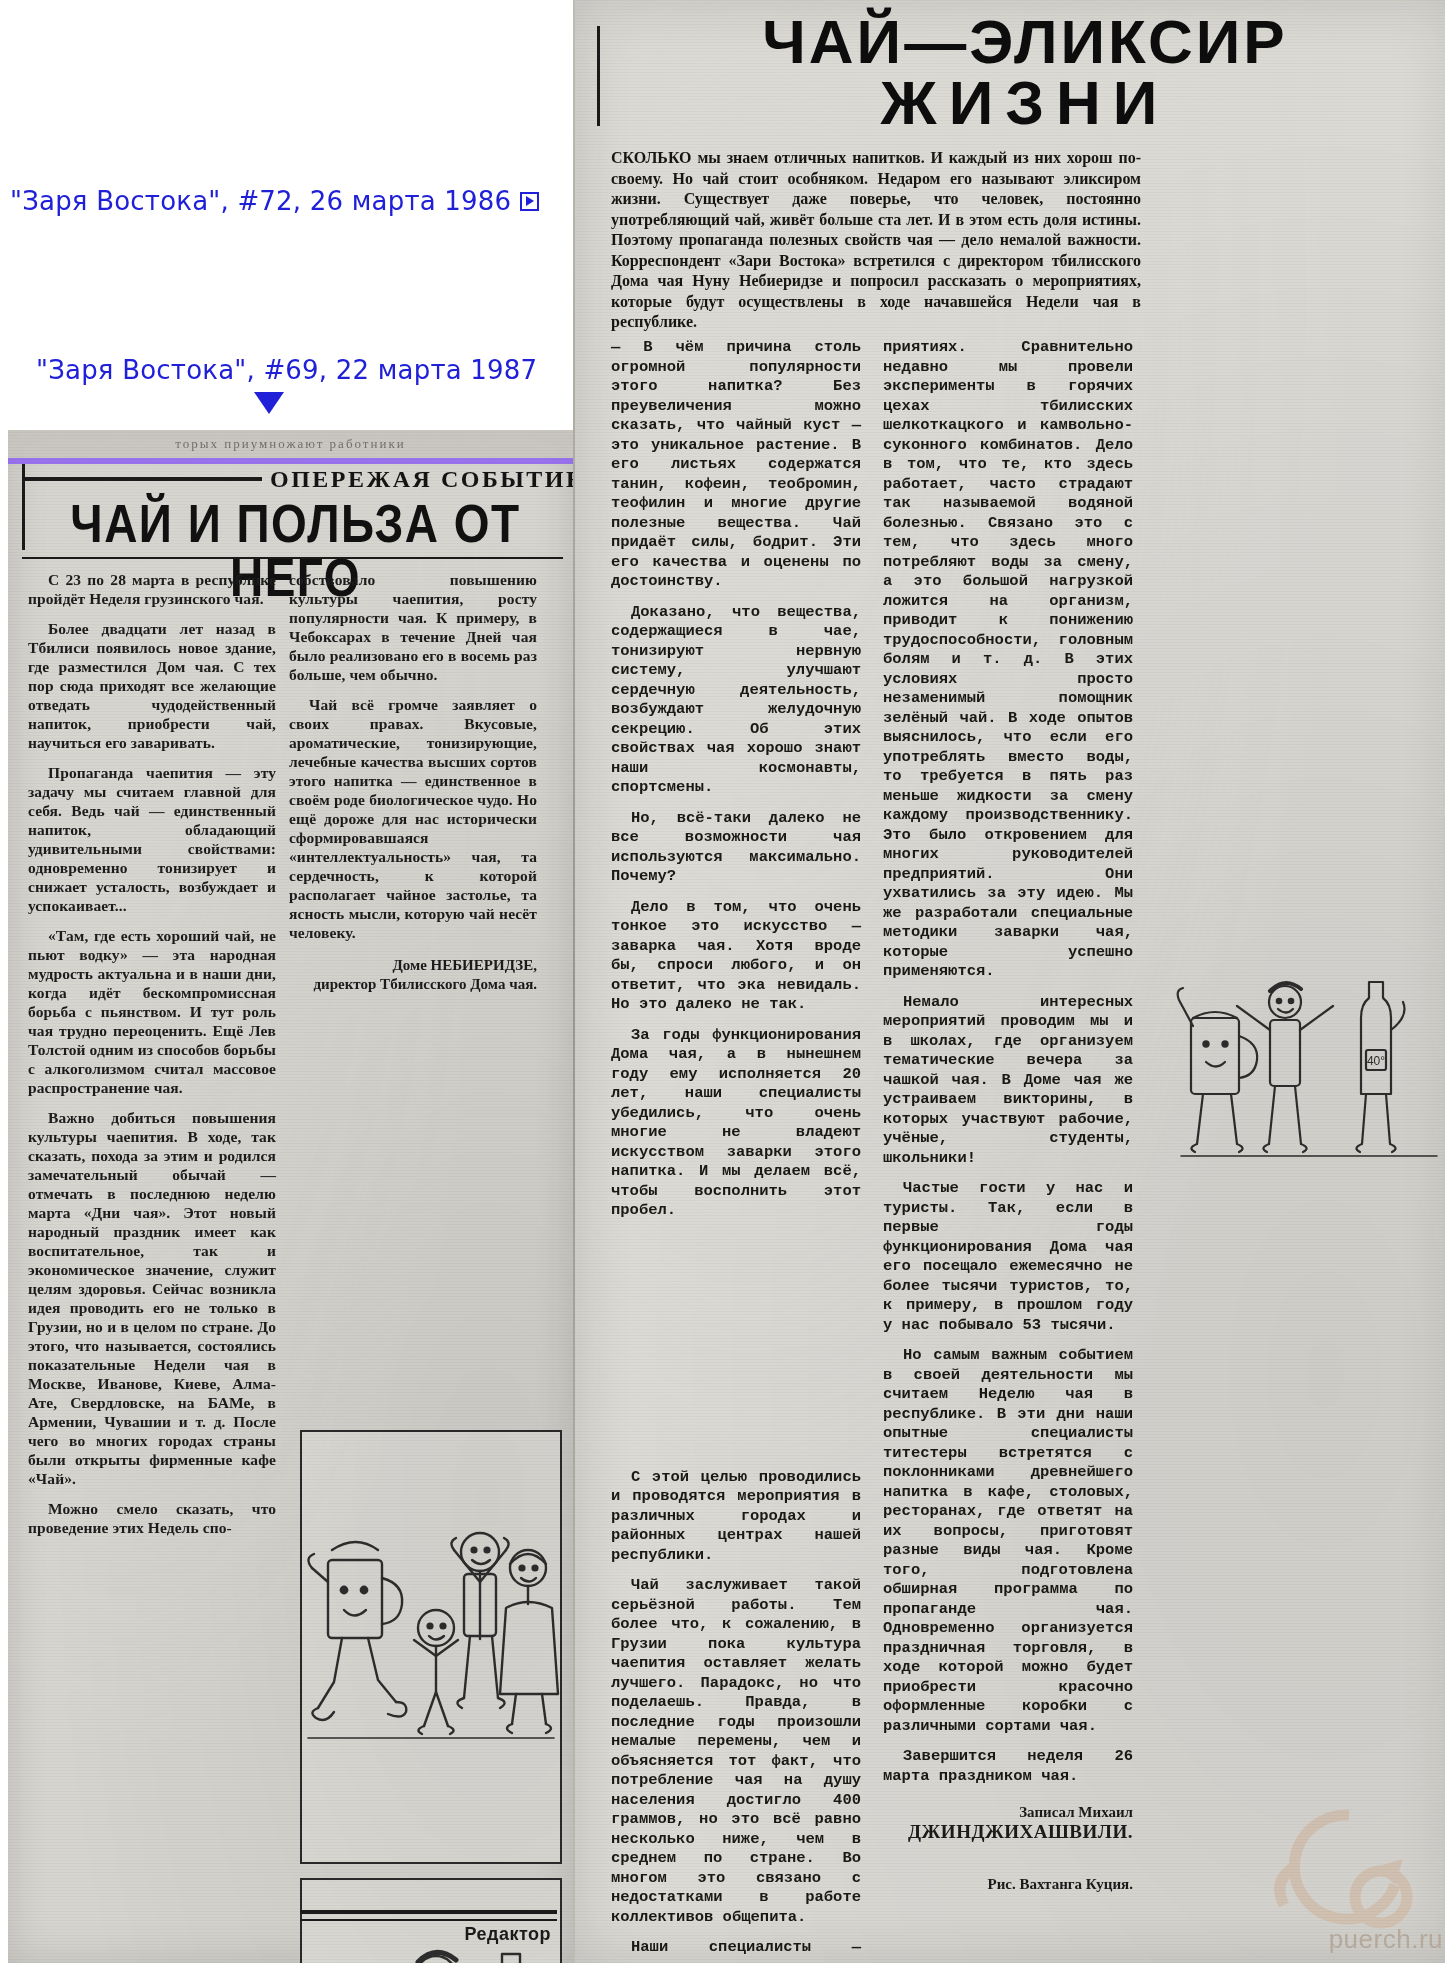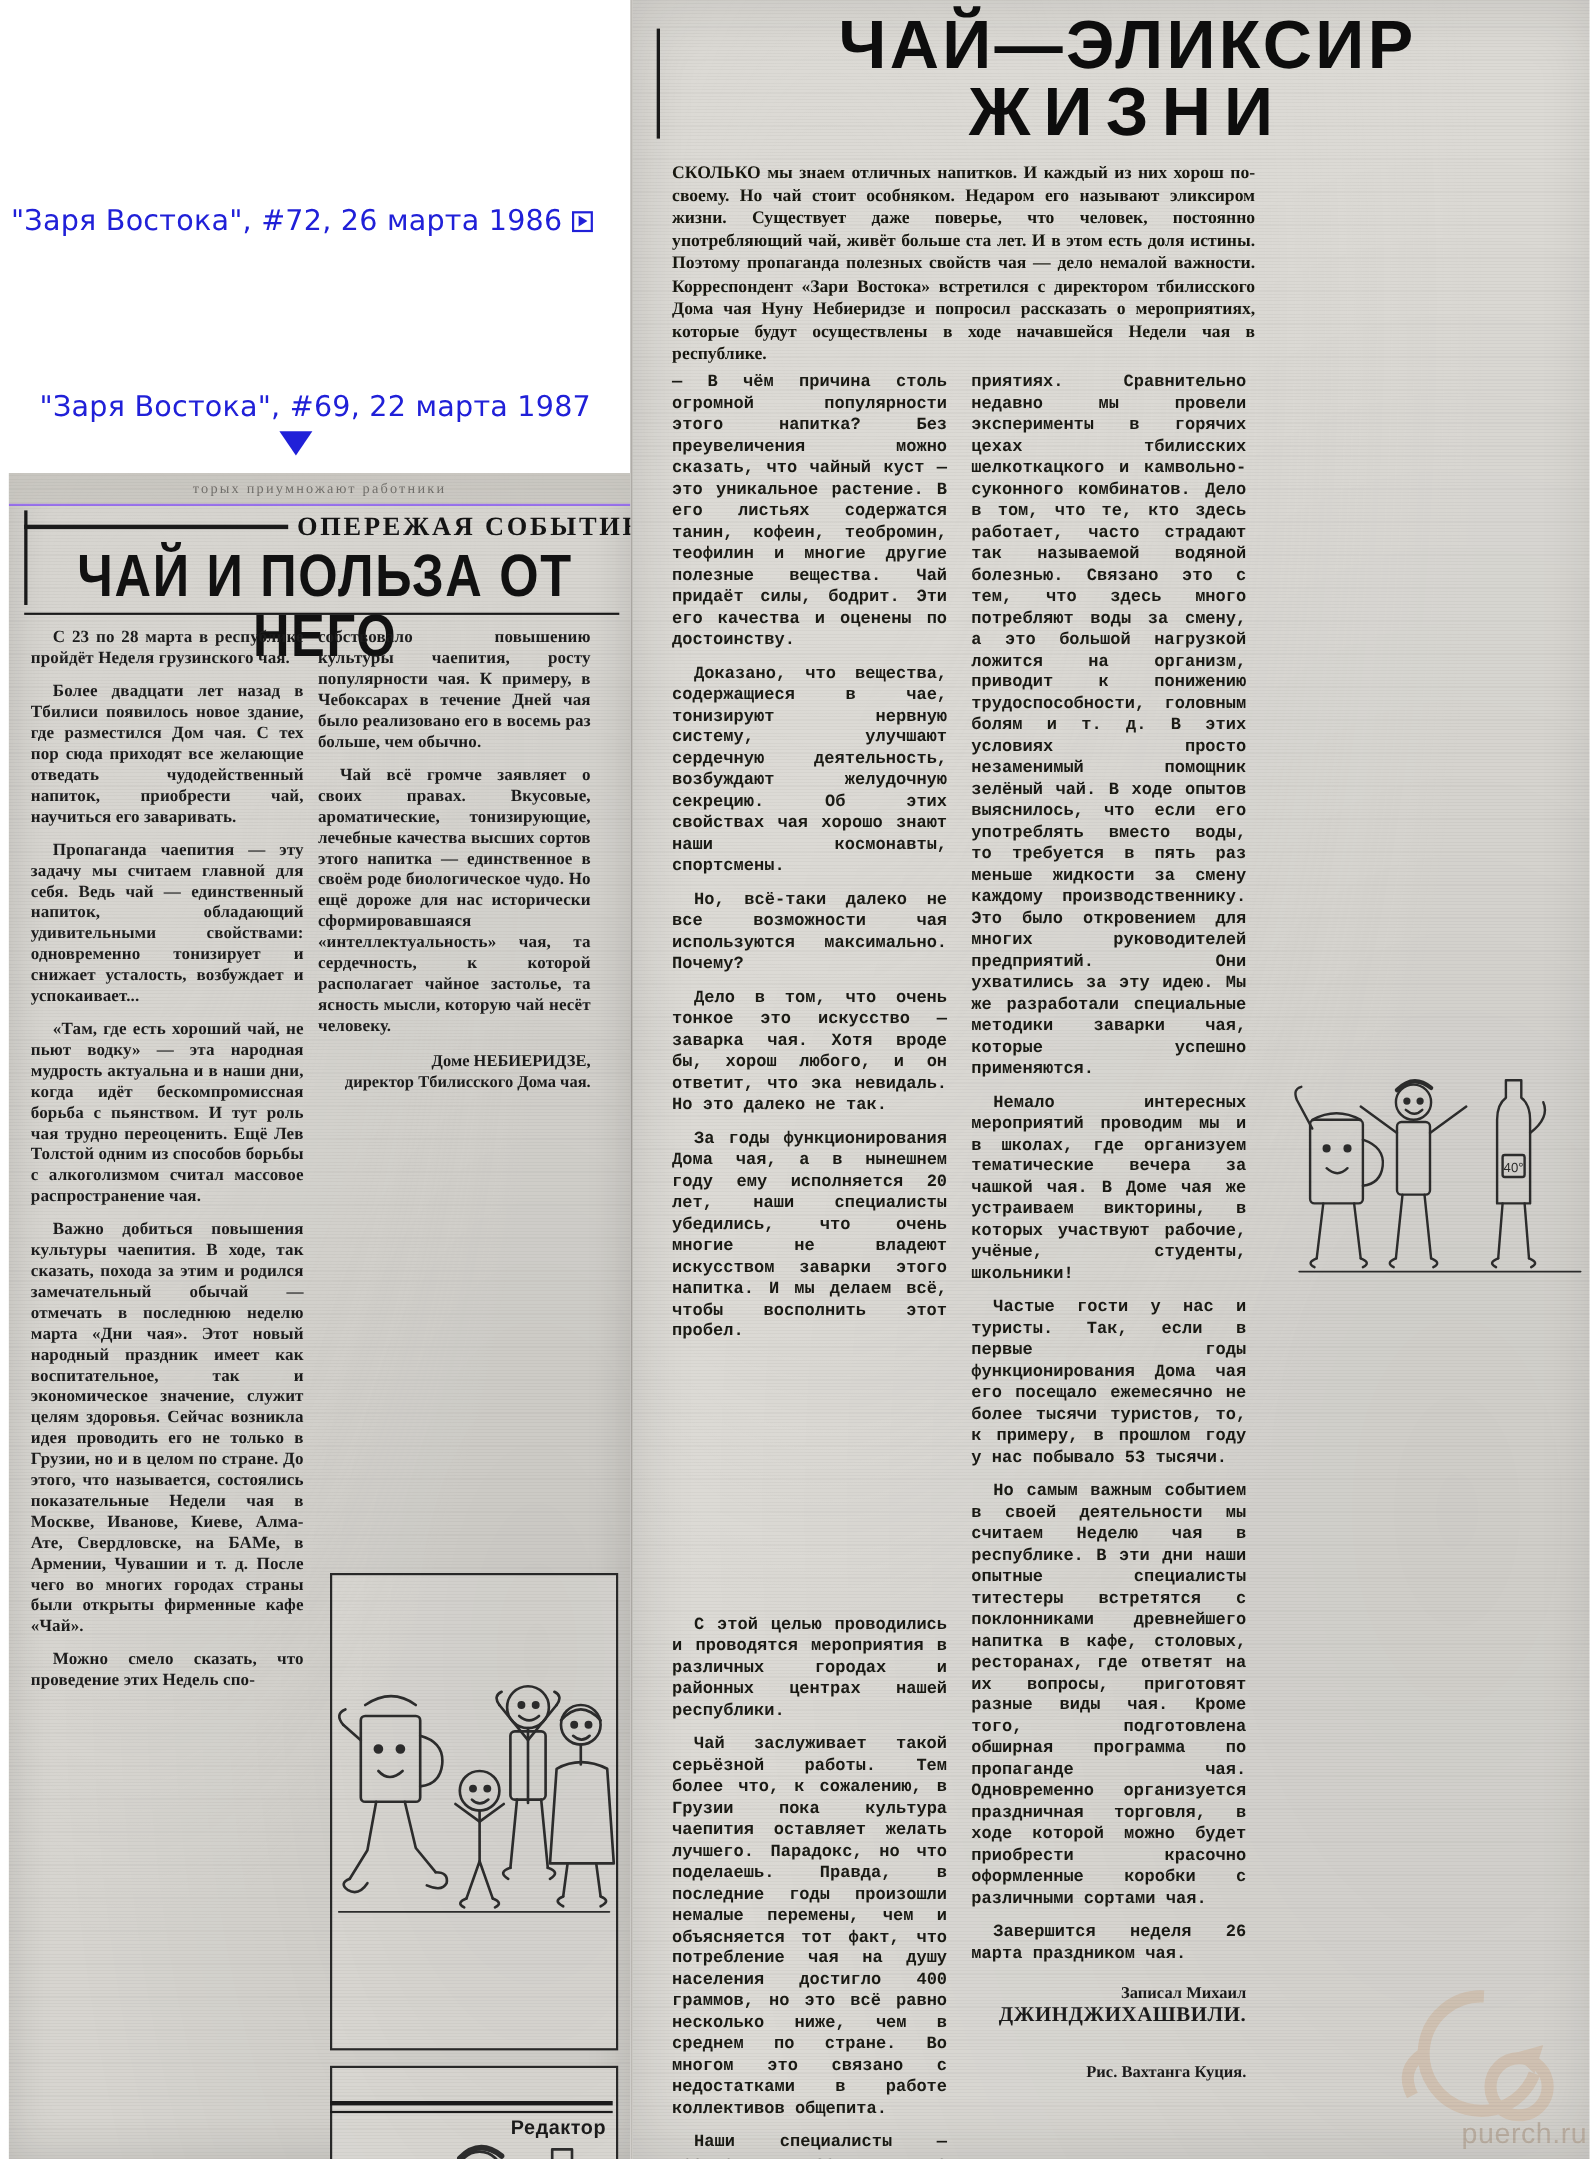--- a/index.html
+++ b/index.html
@@ -77,21 +77,21 @@
     left:575px; top:0px; width:870px; height:1963px;
     background:#dcdad5;
     box-shadow:inset 0 0 60px rgba(0,0,0,.12);
     padding-left:12px;
   }
 
   
   .torn-top{
     position:absolute; left:0; right:0; top:0; height:28px;
     background:#c9c6c0;
-    border-bottom:2px solid #8b5cf6;
+    border-bottom:6px solid #8b5cf6;
     font-size:13px; color:#5a5854;
     letter-spacing:2px;
     display:flex; align-items:center; justify-content:space-around;
     font-family:"Liberation Serif", serif;
     overflow:hidden; opacity:.8;
   }
 
   
   .kicker{
     position:absolute; left:14px; right:10px; top:34px; height:30px;
@@ -394,21 +394,21 @@
       <span class="l2">ЖИЗНИ</span>
     </div>
 
     <div class="lede">СКОЛЬКО мы знаем отличных напитков. И каждый из них хорош по-своему. Но чай стоит особняком. Недаром его называют эликсиром жизни. Существует даже поверье, что человек, постоянно употребляющий чай, живёт больше ста лет. И в этом есть доля истины. Поэтому пропаганда полезных свойств чая — дело немалой важности. Корреспондент «Зари Востока» встретился с директором тбилисского Дома чая Нуну Небиеридзе и попросил рассказать о мероприятиях, которые будут осуществлены в ходе начавшейся Недели чая в республике.</div>
 
     <div class="rcols">
       <div class="rcol">
         <p class="noind">— В чём причина столь огромной популярности этого напитка? Без преувеличения можно сказать, что чайный куст — это уникальное растение. В его листьях содержатся танин, кофеин, теобромин, теофилин и многие другие полезные вещества. Чай придаёт силы, бодрит. Эти его качества и оценены по достоинству.</p>
         <p>Доказано, что вещества, содержащиеся в чае, тонизируют нервную систему, улучшают сердечную деятельность, возбуждают желудочную секрецию. Об этих свойствах чая хорошо знают наши космонавты, спортсмены.</p>
         <p>Но, всё-таки далеко не все возможности чая используются максимально. Почему?</p>
-        <p>Дело в том, что очень тонкое это искусство — заварка чая. Хотя вроде бы, хорош любого, и он ответит, что эка невидаль. Но это далеко не так.</p>
+        <p>Дело в том, что очень тонкое это искусство — заварка чая. Хотя вроде бы, спроси любого, и он ответит, что эка невидаль. Но это далеко не так.</p>
         <p>За годы функционирования Дома чая, а в нынешнем году ему исполняется 20 лет, наши специалисты убедились, что очень многие не владеют искусством заварки этого напитка. И мы делаем всё, чтобы восполнить этот пробел.</p>
         <div style="height:236px"></div>
         <p>С этой целью проводились и проводятся мероприятия в различных городах и районных центрах нашей республики.</p>
         <p>Чай заслуживает такой серьёзной работы. Тем более что, к сожалению, в Грузии пока культура чаепития оставляет желать лучшего. Парадокс, но что поделаешь. Правда, в последние годы произошли немалые перемены, чем и объясняется тот факт, что потребление чая на душу населения достигло 400 граммов, но это всё равно несколько ниже, чем в среднем по стране. Во многом это связано с недостатками в работе коллективов общепита.</p>
         <p>Наши специалисты — частые гости на промышленных пред-</p>
       </div>
       <div class="rcol">
         <p class="noind">приятиях. Сравнительно недавно мы провели эксперименты в горячих цехах тбилисских шелкоткацкого и камвольно-суконного комбинатов. Дело в том, что те, кто здесь работает, часто страдают так называемой водяной болезнью. Связано это с тем, что здесь много потребляют воды за смену, а это большой нагрузкой ложится на организм, приводит к понижению трудоспособности, головным болям и т. д. В этих условиях просто незаменимый помощник зелёный чай. В ходе опытов выяснилось, что если его употреблять вместо воды, то требуется в пять раз меньше жидкости за смену каждому производственнику. Это было откровением для многих руководителей предприятий. Они ухватились за эту идею. Мы же разработали специальные методики заварки чая, которые успешно применяются.</p>
         <p>Немало интересных мероприятий проводим мы и в школах, где организуем тематические вечера за чашкой чая. В Доме чая же устраиваем викторины, в которых участвуют рабочие, учёные, студенты, школьники!</p>
         <p>Частые гости у нас и туристы. Так, если в первые годы функционирования Дома чая его посещало ежемесячно не более тысячи туристов, то, к примеру, в прошлом году у нас побывало 53 тысячи.</p>

